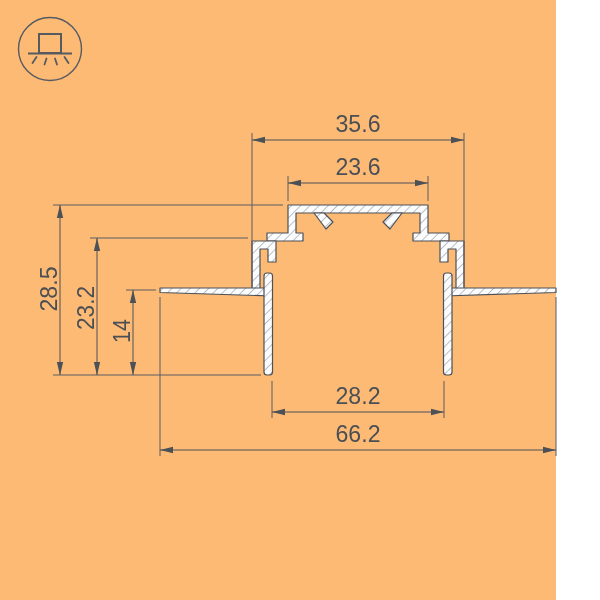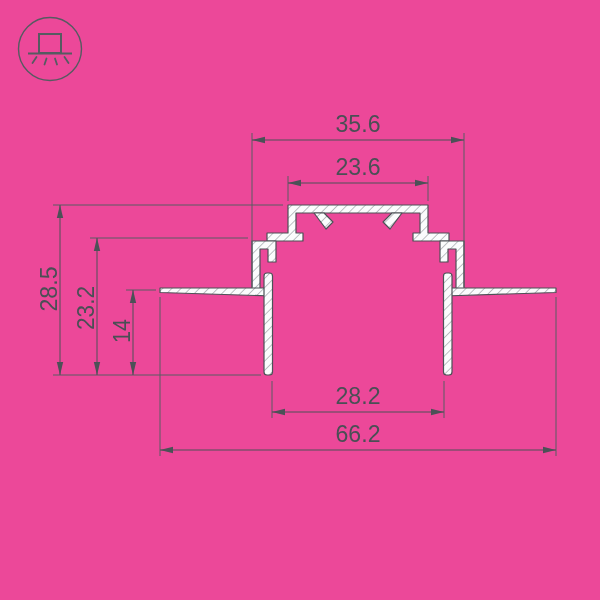--- a/index.html
+++ b/index.html
@@ -1,20 +1,20 @@
 <!DOCTYPE html>
 <html><head>
 <meta charset="utf-8">
 <style>
   html,body{margin:0;padding:0;}
   body{
     width:600px;height:600px;background:#ffffff;overflow:hidden;
     font-family:"Liberation Sans",sans-serif;
   }
-  .canvas{position:relative;width:600px;height:600px;background:#ec4899;}
+  .canvas{position:relative;width:556px;height:600px;background:#fdba74;}
   svg{display:block;}
   .profile-piece{fill:url(#hatch);stroke:#4c5157;stroke-width:1.2;stroke-linejoin:round;}
   .ext-line{stroke:#585d63;stroke-width:1;fill:none;}
   .dim-line{stroke:#4c5157;stroke-width:1;fill:none;}
   .arrow{fill:#4c5157;stroke:none;}
   .dim-label{font:24px "Liberation Sans",sans-serif;fill:#4a4f55;}
   .icon-stroke{stroke:#565b61;fill:none;}
 </style>
 </head>
 <body>

